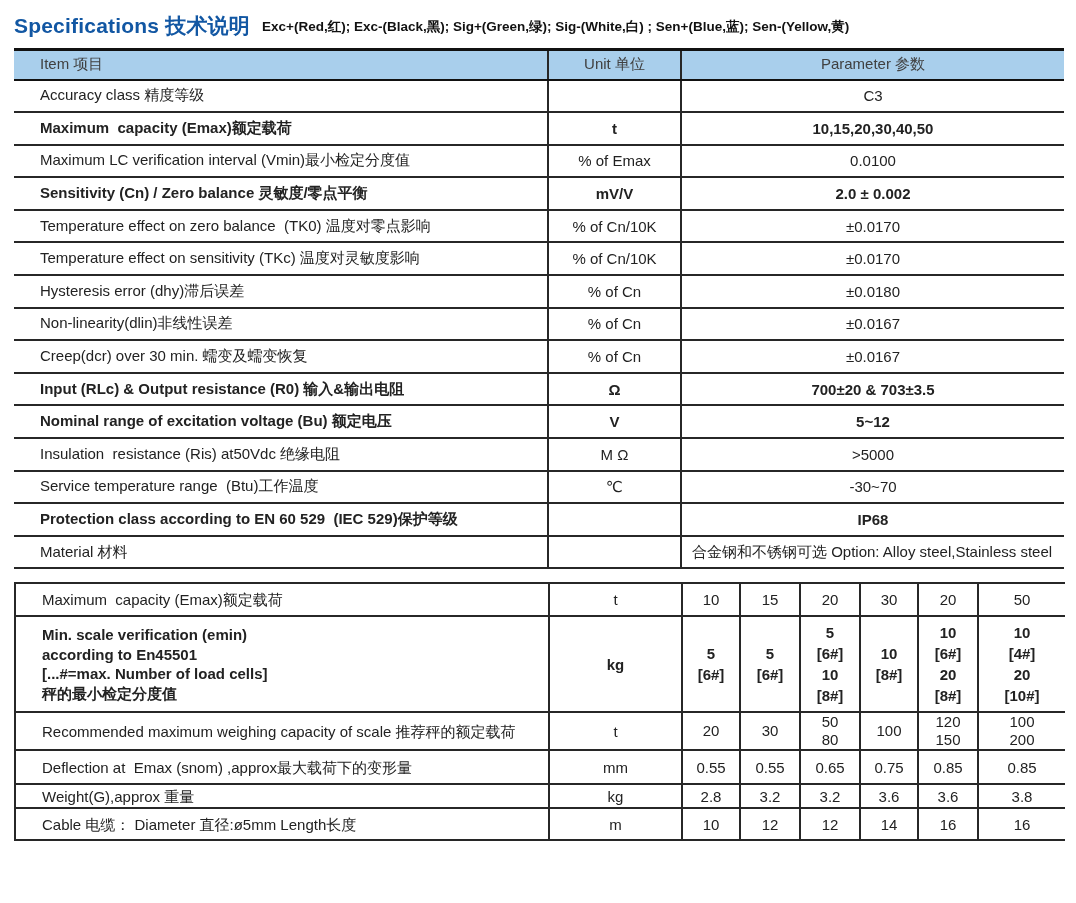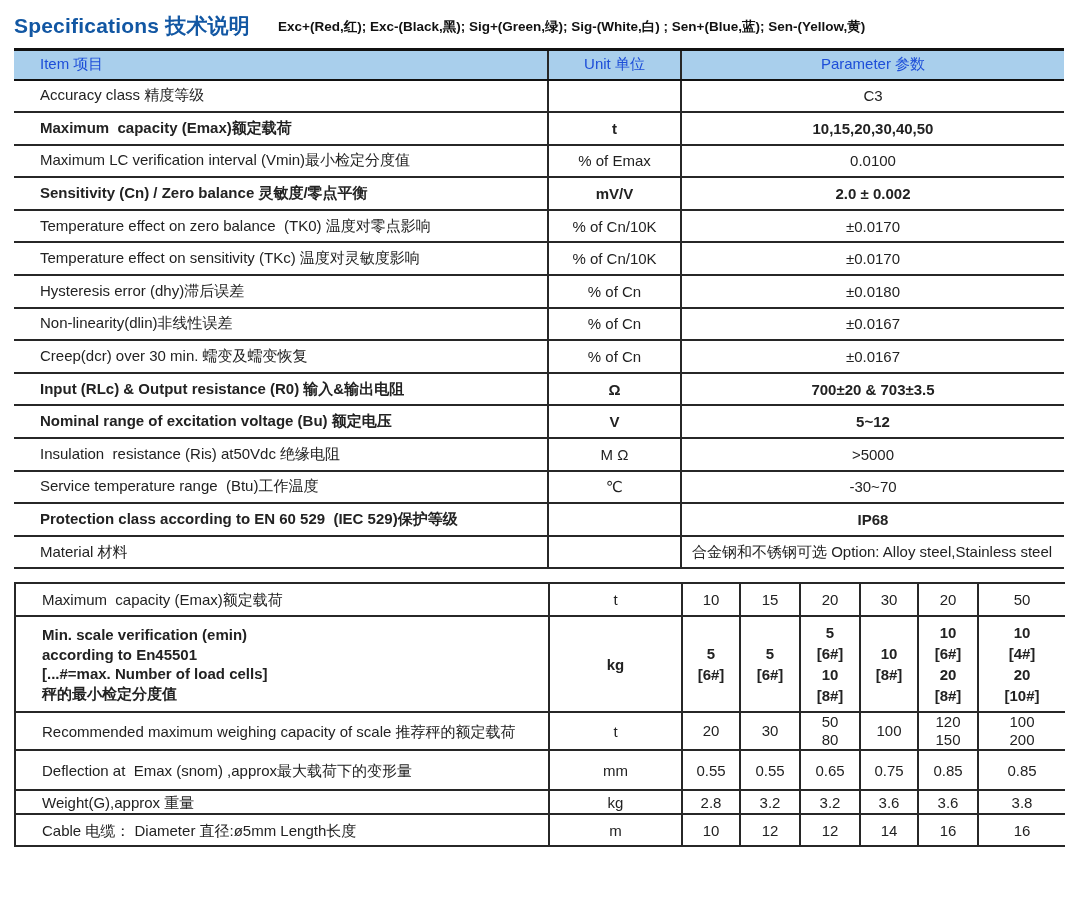--- a/index.html
+++ b/index.html
@@ -4,50 +4,50 @@
 <style>
   :root{
     --title-blue:#1257a3;
     --header-bg:#a9cfec;
     --line:#272727;
     --ink:#222222;
   }
   html,body{margin:0;padding:0;width:1076px;height:903px;overflow:hidden;background:#ffffff;}
   body{font-family:"Liberation Sans","DejaVu Sans",sans-serif;color:var(--ink);}
   .page{padding:10px 0 0 14px;}
-  .title-row{display:flex;align-items:center;gap:28px;height:32px;margin-bottom:6px;white-space:nowrap;}
+  .title-row{display:flex;align-items:center;gap:12px;height:32px;margin-bottom:6px;white-space:nowrap;}
   .title{font-size:21px;font-weight:bold;color:var(--title-blue);letter-spacing:0.2px;}
   .subtitle{font-size:13.5px;font-weight:bold;color:#111;margin-top:2px;}
 
   table{border-collapse:collapse;table-layout:fixed;width:1050px;}
   td,th{padding:0;font-size:15px;overflow:visible;}
 
   
   table.spec thead tr{height:30px;background:var(--header-bg);}
-  table.spec thead th{border-top:3px solid #111;border-bottom:2px solid #111;font-weight:normal;color:#1d4ed8;}
+  table.spec thead th{border-top:3px solid #111;border-bottom:2px solid #111;font-weight:normal;color:#404040;}
   table.spec tbody tr{height:32.6px;}
   table.spec tbody td{border-bottom:2px solid var(--line);}
   .c-item{text-align:left;padding-left:26px;white-space:pre-wrap;}
   .c-unit{text-align:center;}
   .c-param{text-align:center;}
   table.spec .c-item,table.spec .c-unit{border-right:2px solid var(--line);}
   table.spec thead .c-item{padding-left:26px;}
   tr.bold td{font-weight:bold;}
   td.c-param.left{text-align:left;padding-left:10px;white-space:nowrap;}
 
   
   table.cap{margin-top:13px;}
   table.cap tbody td{border-bottom:2px solid var(--line);border-right:2px solid var(--line);}
   table.cap tbody tr td:first-child{border-left:2px solid var(--line);}
   table.cap tbody tr td:last-child{border-right:none;}
   table.cap tbody tr:first-child td{border-top:2px solid var(--line);}
   table.cap tr:nth-child(1){height:33px;}
   table.cap tr:nth-child(2){height:96px;font-weight:bold;}
   table.cap tr:nth-child(3){height:37px;}
-  table.cap tr:nth-child(4){height:40px;}
+  table.cap tr:nth-child(4){height:34px;}
   table.cap tr:nth-child(5){height:24px;}
   table.cap tr:nth-child(6){height:32px;}
   .c-val{text-align:center;white-space:pre-wrap;line-height:21px;}
   table.cap .c-item{line-height:19.5px;}
   table.cap tr:nth-child(3) .c-val{line-height:18px;}
 </style>
 </head>
 <body>
 
 <div class="page">

